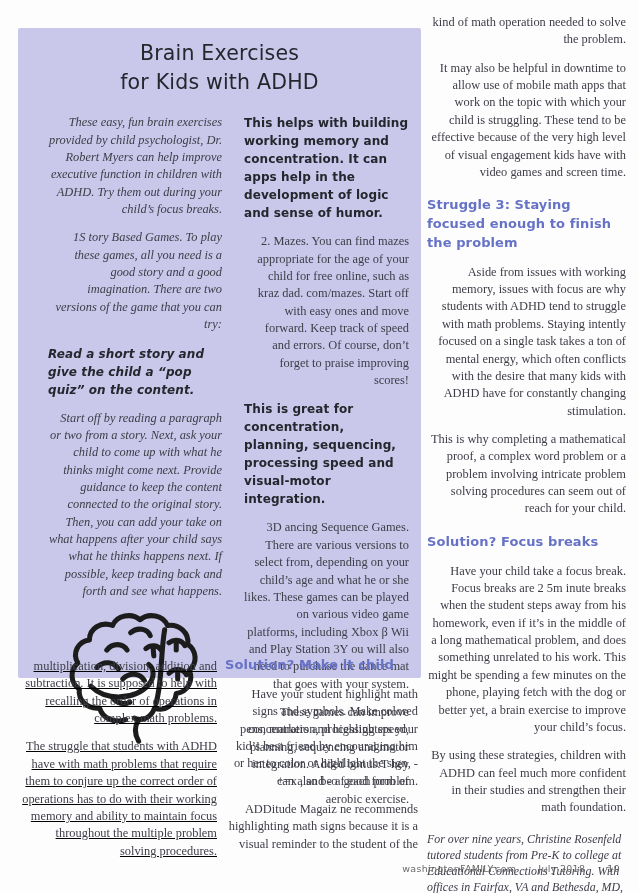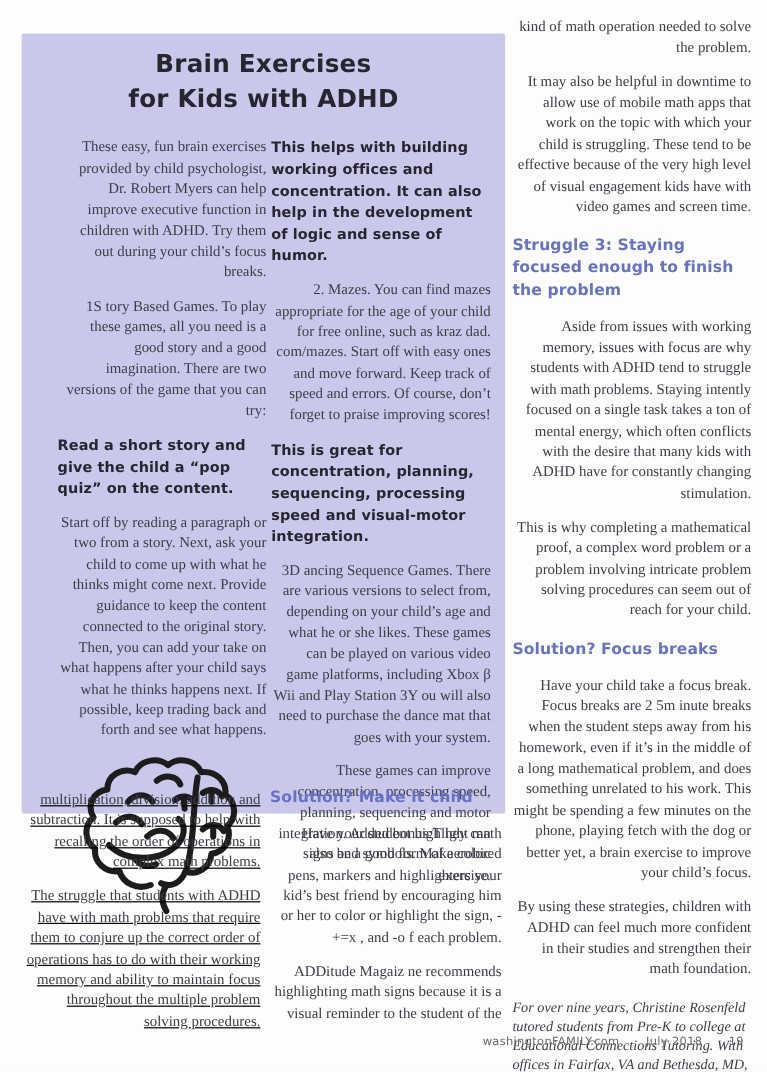--- a/index.html
+++ b/index.html
@@ -6,25 +6,25 @@
   .page{
     position:relative;width:639px;height:893px;margin:0 auto;
     background:#fdfdfe;overflow:hidden;
     font-family:"Liberation Serif", serif;
   }
   .purple-box{
     position:absolute;left:18px;top:28px;width:403px;height:650px;
     background:#c9c8ea;border-radius:2px;
   }
   .box-title{
-    text-align:center;font-family:"DejaVu Sans", sans-serif;font-weight:700;
+    text-align:center;font-family:"DejaVu Sans", sans-serif;font-weight:400;
     font-size:20.5px;line-height:1.42;color:#26262e;padding-top:11px;letter-spacing:.2px;
   }
   .box-cols{display:flex;padding:17px 12px 0 30px;}
-  .col1{width:174px;margin-right:4px;flex:none;}
+  .col1{width:174px;margin-right:22px;flex:none;font-style:italic;}
   .col2{flex:1;}
   p.serif{font-size:12.4px;line-height:1.4;color:#3d3d47;margin:0 0 11px;text-align:right;}
   p.boldsans{
     font-family:"DejaVu Sans", sans-serif;font-weight:700;
     font-size:12px;line-height:1.5;color:#26262e;margin:0 0 11px;letter-spacing:.1px;
   }
   .brain-wrap{margin-top:4px;display:flex;justify-content:center;}
   .brain-wrap svg{display:block;}
   .right-col{position:absolute;left:427px;top:14px;width:199px;}
   .blue-head{
@@ -70,21 +70,21 @@
               <path d="M44 104 C64 124 104 124 124 102 C132 92 132 80 124 74"></path>
               <path d="M152 44 C160 38 170 40 174 48 M162 42 L162 54"></path>
               <path d="M152 86 C160 78 172 80 176 88 M164 82 L164 94"></path>
               <path d="M74 120 C80 128 90 130 98 126"></path>
               <path d="M110 150 C104 160 104 170 110 180"></path>
             </svg>
           </span>
         </div>
       </div>
       <div class="col2">
-        <p class="boldsans">This helps with building working offices and concentration. It can also help in the development of logic and sense of humor.</p>
+        <p class="boldsans">This helps with building working memory and concentration. It can apps help in the development of logic and sense of humor.</p>
         <p class="serif">2. Mazes. You can find mazes appropriate for the age of your child for free online, such as kraz dad. com/mazes. Start off with easy ones and move forward. Keep track of speed and errors. Of course, don’t forget to praise improving scores!</p>
         <p class="boldsans">This is great for concentration, planning, sequencing, processing speed and visual-motor integration.</p>
         <p class="serif">3D ancing Sequence Games. There are various versions to select from, depending on your child’s age and what he or she likes. These games can be played on various video game platforms, including Xbox β Wii and Play Station 3Y ou will also need to purchase the dance mat that goes with your system.</p>
         <p class="serif">These games can improve concentration, processing speed, planning, sequencing and motor integration. Added bonus:T hey can also be a good form of aerobic exercise.</p>
       </div>
     </div>
   </div>
 
   <div class="right-col">
     <p class="serif">kind of math operation needed to solve the problem.</p>

